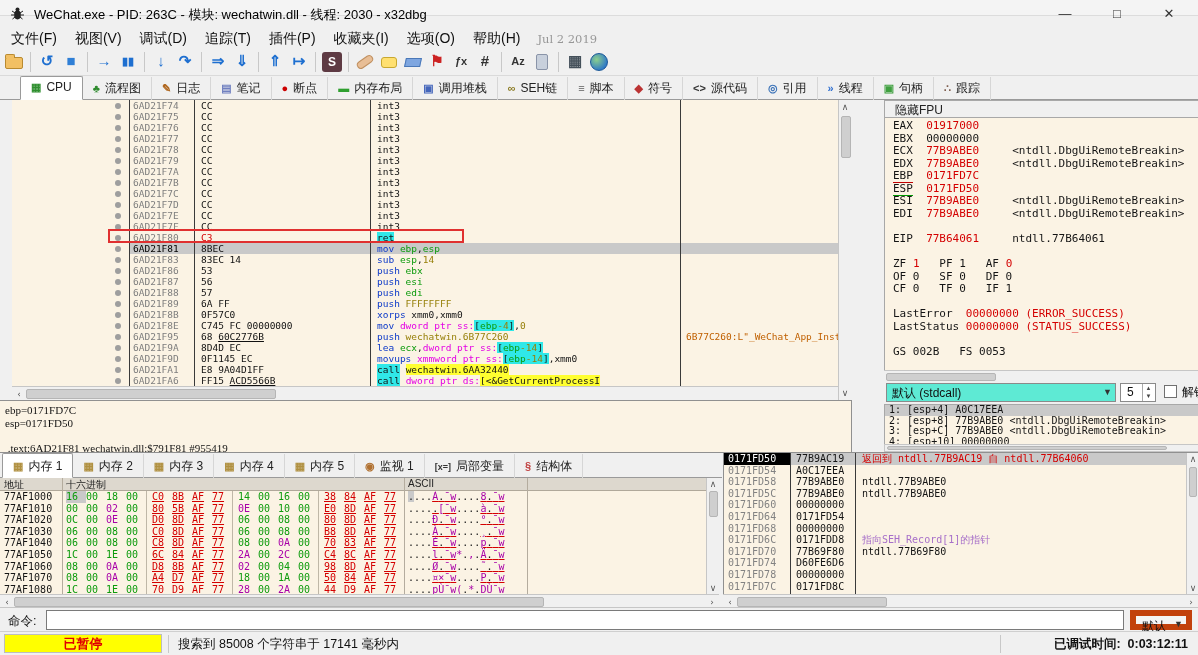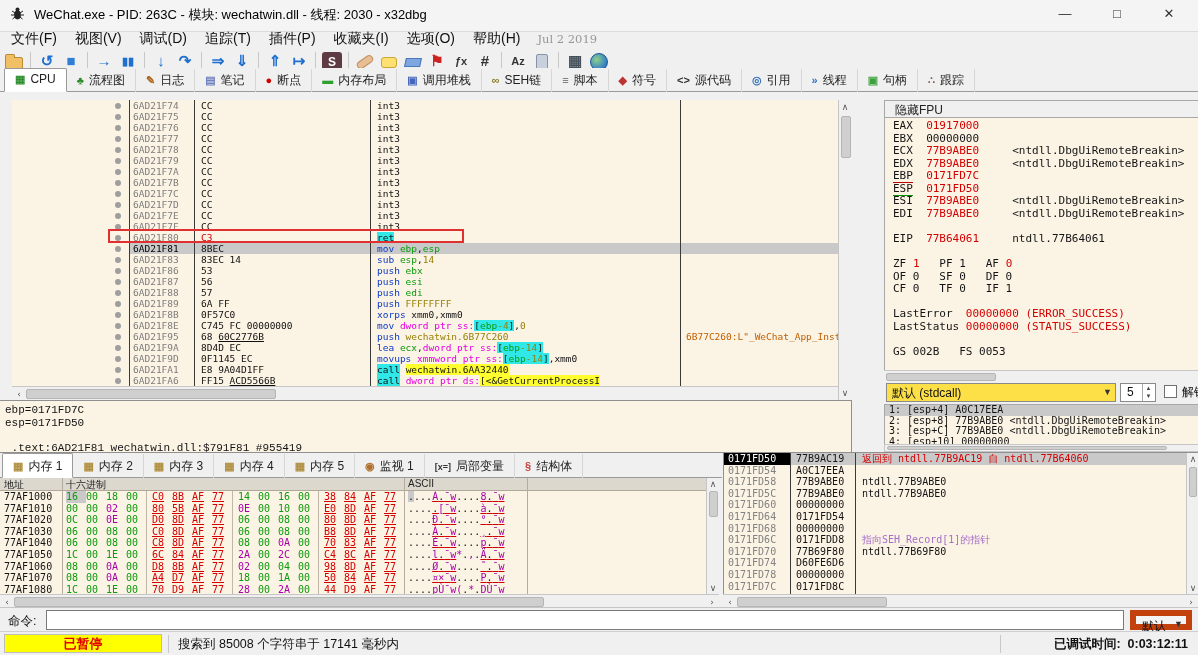--- a/index.html
+++ b/index.html
@@ -1,20 +1,20 @@
 <!DOCTYPE html>
 <html><head>
 <meta charset="utf-8">
 <style>
 *{margin:0;padding:0;box-sizing:border-box}
 html,body{width:1198px;height:655px;overflow:hidden}
 body{position:relative;background:#F0F0F0;font-family:"Liberation Sans",sans-serif;color:#111;font-size:12px}
 
 
-#titlebar{position:absolute;left:0;top:0;width:1198px;height:32px;background:#F4F4F4;border-bottom:1px solid #DCDCDC}
+#titlebar{position:absolute;left:0;top:0;width:1198px;height:16px;background:#F4F4F4;border-bottom:1px solid #DCDCDC}
 #app-icon{position:absolute;left:10px;top:6px}
 #title-text{position:absolute;left:34px;top:6px;font-size:13px;color:#000;white-space:pre}
 .wbtn{position:absolute;top:0;width:46px;height:27px;text-align:center;line-height:27px;font-size:13px;color:#333}
 #btn-close{right:6px}#btn-max{right:58px}#btn-min{right:110px}
 
 
 #menubar{position:absolute;left:2px;top:28px;width:1196px;height:20px}
 .menu-item{display:inline-block;padding:2px 9px;font-size:14px}
 #build-date{display:inline-block;padding:3px 8px;color:#979797;font-family:"DejaVu Serif",serif;font-size:11.5px}
 
@@ -25,21 +25,21 @@
 .i-folder{position:relative;background:#F2C064;border:1px solid #B98A30;border-radius:2px;width:18px!important;height:12px!important;margin:7px 3px 0}
 .i-folder::before{content:"";position:absolute;left:-1px;top:-4px;width:8px;height:3px;background:#F2C064;border:1px solid #B98A30;border-bottom:none;border-radius:2px 2px 0 0}
 .i-scylla{background:#5E3A43;color:#FFF!important;width:20px!important;height:20px!important;margin:2px;line-height:20px!important;font-size:12px!important;border-radius:3px}
 .i-patch{background:#E8BE96;border:1px solid #C09060;border-radius:6px;width:18px!important;height:8px!important;margin:8px 3px 0;transform:rotate(-35deg)}
 .i-comment{background:#FFE070;border:1px solid #C8A830;border-radius:3px;width:16px!important;height:11px!important;margin:7px 4px 0}
 .i-tag{background:#7EA6E0;border:1px solid #4A78B8;width:16px!important;height:9px!important;margin:8px 4px 0;transform:skewX(-12deg)}
 .i-phone{background:#C8D0DC;border:1px solid #8A94A8;width:12px!important;height:16px!important;margin:4px 6px 0;border-radius:2px}
 .i-globe{background:radial-gradient(circle at 35% 35%,#8CD08C,#2E78C8 75%);width:18px!important;height:18px!important;border-radius:50%;margin:3px;border:1px solid #1A5898}
 
 
-#tabbar{position:absolute;left:0;top:68px;width:1198px;height:24px;background:#F0F0F0;border-bottom:1px solid #9A9A9A;padding-left:4px;white-space:nowrap}
+#tabbar{position:absolute;left:0;top:76px;width:1198px;height:24px;background:#F0F0F0;border-bottom:1px solid #9A9A9A;padding-left:20px;white-space:nowrap}
 .tab{display:inline-block;vertical-align:bottom;height:23px;padding:3px 10px 0;font-size:12px;border-right:1px solid #D6D6D6;color:#222}
 .tab.active{background:#FFF;border:1px solid #9A9A9A;border-bottom:1px solid #FFF;border-radius:2px 2px 0 0;height:24px}
 .tic{margin-right:5px;font-size:11px;font-weight:bold}
 
 
 #disasm{position:absolute;left:12px;top:100px;width:838px;height:300px;background:#FBF3E4;overflow:hidden}
 .d-row{position:relative;height:11px;font-family:"DejaVu Sans Mono",monospace;font-size:9.5px;line-height:11px;white-space:pre}
 .d-row.sel{background:linear-gradient(90deg,rgba(0,0,0,0) 117px,#C9C9C9 117px)}
 .d-dot{position:absolute;left:103px;top:2.5px;width:6px;height:6px;border-radius:50%;background:#9E9E9E}
 .d-addr{position:absolute;left:121px;color:#7E7E7E}
@@ -54,33 +54,33 @@
 .bgc{background:#30E8E8}.bgy{background:#FFFF30}
 .pur{color:#A76FC9}
 
 
 .sb{position:absolute;background:#F0F0F0}
 .sb-thumb{position:absolute;background:#CFCFCF;border:1px solid #B5B5B5;border-radius:2px}
 .sb-ar{position:absolute;color:#555;font-size:9px;line-height:12px;width:12px;text-align:center;font-family:"DejaVu Sans",sans-serif}
 
 
 #infopanel{position:absolute;left:0;top:400px;width:852px;height:52px;background:#FBF3E4;border-top:1px solid #909090;border-right:1px solid #909090;padding-top:3px}
-.info-line{font-family:Liberation Mono, monospace;font-size:11px;line-height:13px;min-height:12px;padding-left:5px;white-space:pre;color:#141414}
+.info-line{font-family:Liberation Serif, serif;font-size:11px;line-height:13px;min-height:12px;padding-left:5px;white-space:pre;color:#141414}
 
 
 #regs{position:absolute;left:884px;top:100px;width:346px;height:352px;background:#F0F0F0}
 #regs-header{height:18px;border:1px solid #A8A8A8;font-size:12px;padding:1px 0 0 10px;background:#F0F0F0;color:#222}
 #regs-body{position:absolute;left:0;top:18px;width:333px;height:252px;background:#FBF3E4;border-left:1px solid #A8A8A8;overflow:hidden;padding-top:2px}
 .r-line{font-family:"DejaVu Sans Mono",monospace;font-size:11px;line-height:12.55px;min-height:12.55px;padding-left:8px;white-space:pre}
 .ured{border-bottom:1px solid #C00000}
 .ugrn{border-bottom:1px solid #009800}
 #regs-vscroll{left:333px;top:18px;width:13px;height:252px;border-left:1px solid #C0C0C0}
 #regs-hscroll{left:0;top:270px;width:346px;height:12px;border-top:1px solid #C6C6C6}
 #combo-row{position:absolute;left:0;top:282px;width:346px;height:22px}
-#cc-combo{position:absolute;left:2px;top:1px;width:230px;height:19px;background:#fde047;border:1px solid #8A8A8A;font-size:12px;padding:1px 18px 0 5px;white-space:nowrap;overflow:hidden}
+#cc-combo{position:absolute;left:2px;top:1px;width:230px;height:19px;background:#5eead4;border:1px solid #8A8A8A;font-size:12px;padding:1px 18px 0 5px;white-space:nowrap;overflow:hidden}
 .dd-arrow{position:absolute;right:3px;top:3px;font-size:9px;color:#333}
 #arg-spin{position:absolute;left:236px;top:1px;width:36px;height:19px;background:#FFF;border:1px solid #8A8A8A;font-size:12px;padding:1px 0 0 6px}
 .spin-btns{position:absolute;right:1px;top:0;width:12px;height:17px;font-size:6px;color:#444;text-align:center;line-height:8px;border-left:1px solid #AAA}
 #unlock-box{position:absolute;left:280px;top:3px;width:13px;height:13px;background:#FFF;border:1px solid #707070}
 #unlock-label{position:absolute;left:298px;top:2px;font-size:12px}
 #args{position:absolute;left:0;top:304px;width:346px;height:40px;background:#FBF3E4;border:1px solid #A8A8A8;border-bottom:none;overflow:hidden}
 .a-row{font-family:"DejaVu Sans Mono",monospace;font-size:10px;line-height:10.5px;padding-left:4px;white-space:pre;color:#141414}
 .a-row.sel{background:#C9C9C9}
 #args-hscroll{left:0;top:344px;width:346px;height:8px;border:1px solid #C6C6C6}
 

